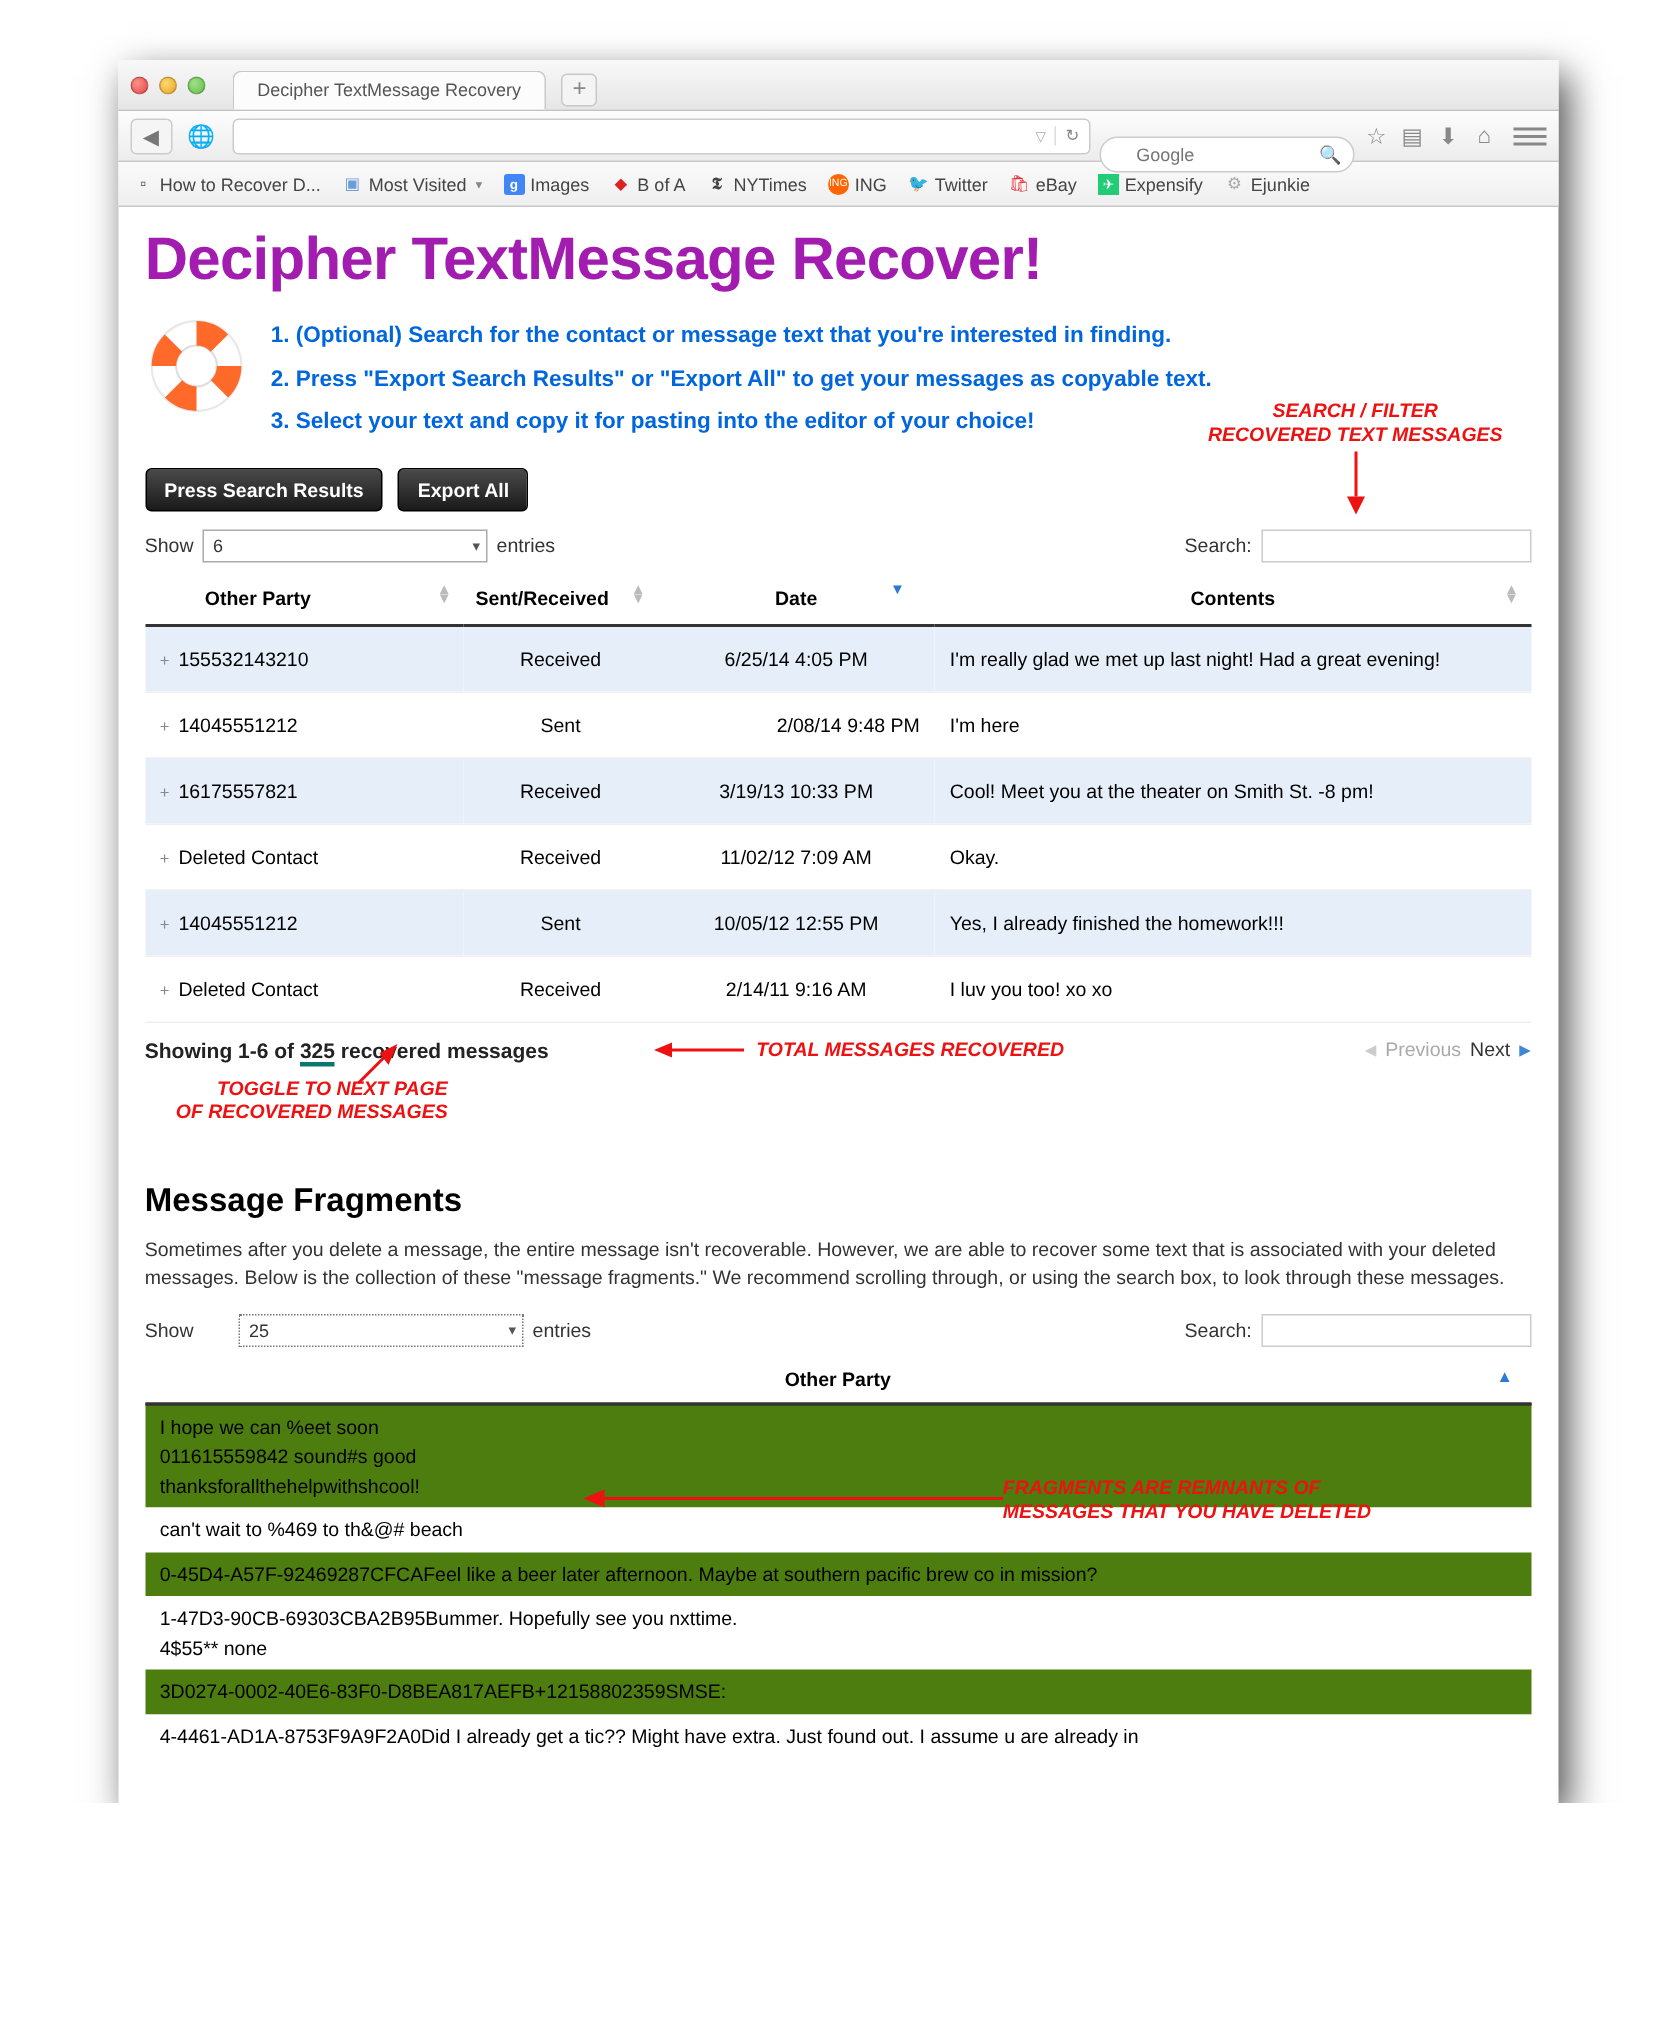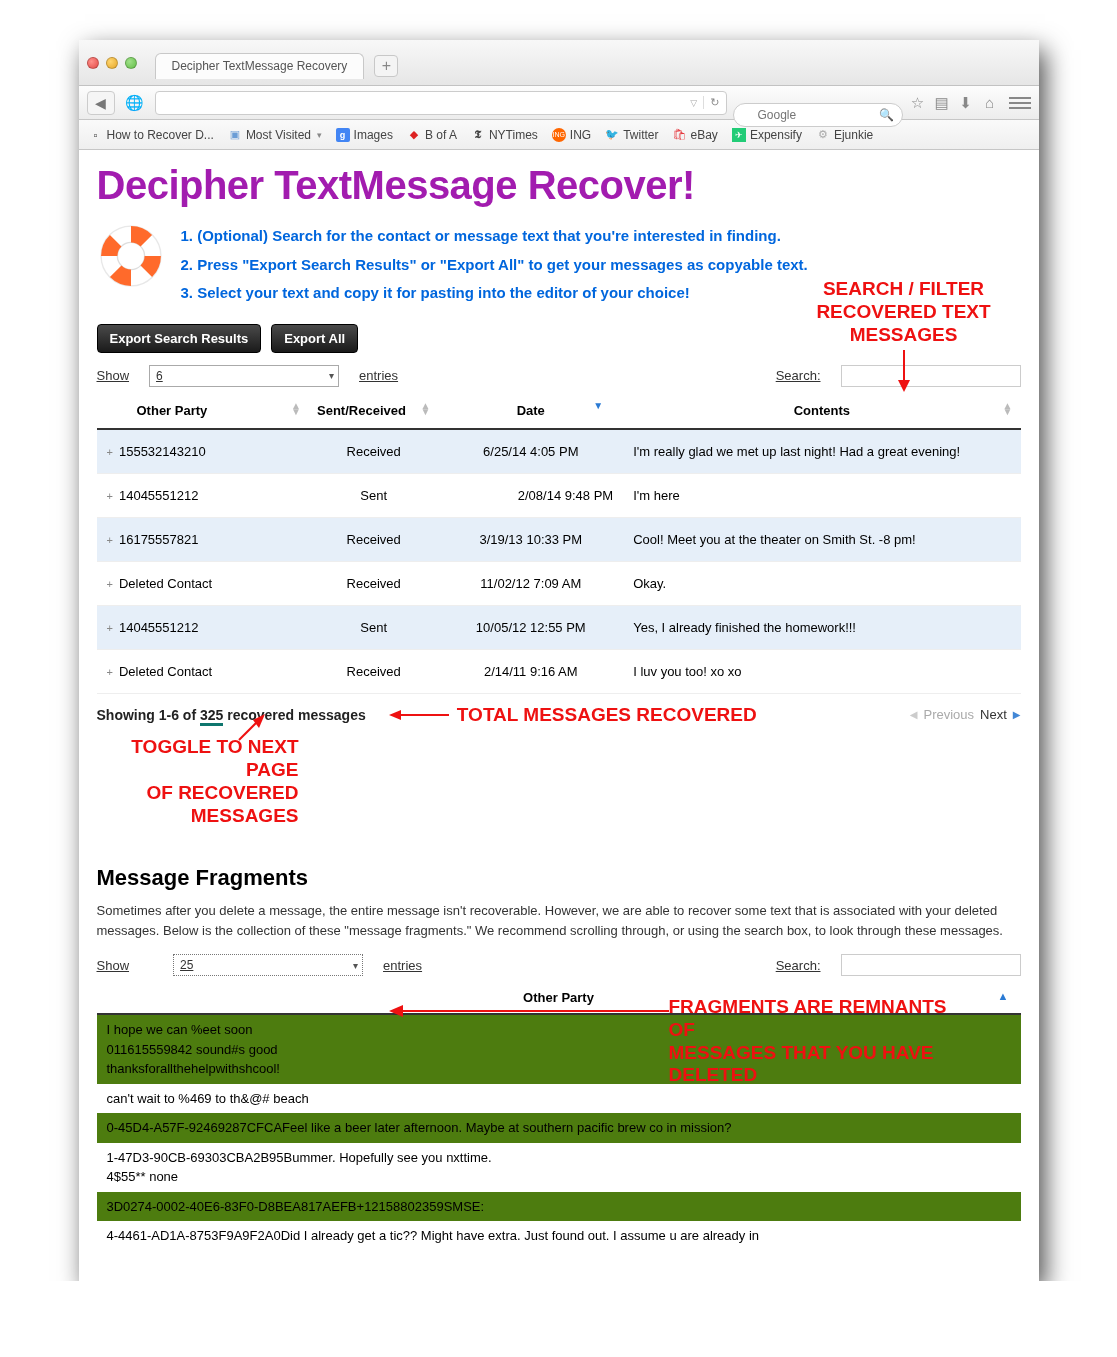--- a/index.html
+++ b/index.html
@@ -1,20 +1,20 @@
 <!DOCTYPE html>
 <html><head>
 <meta charset="utf-8">
 <style>
 * { box-sizing: border-box; margin: 0; padding: 0; }
 body { font-family: "Helvetica Neue", Arial, sans-serif; background: #fff; width: 1117px; }
 .window { width: 960px; margin: 40px auto 0; box-shadow: 6px 10px 24px rgba(0,0,0,.7); background: #fff; position: relative; }
 
 
-.titlebar { height: 46px; background: linear-gradient(#f8f8f8,#e6e6e6); border-bottom: 1px solid #c2c2c2; display: flex; align-items: center; padding: 0 8px; }
+.titlebar { height: 34px; background: linear-gradient(#f8f8f8,#e6e6e6); border-bottom: 1px solid #c2c2c2; display: flex; align-items: center; padding: 0 8px; }
 .traffic { display: flex; gap: 7px; margin-right: 18px; }
 .tl { width: 12px; height: 12px; border-radius: 50%; border: 1px solid rgba(0,0,0,.2); }
 .tl.red { background: radial-gradient(circle at 35% 35%, #ff908a, #e34946); }
 .tl.yellow { background: radial-gradient(circle at 35% 35%, #ffd66f, #e6a72a); }
 .tl.green { background: radial-gradient(circle at 35% 35%, #9fe089, #64bf48); }
 .tab { display: inline-flex; align-items: center; height: 26px; padding: 0 16px; font-size: 12px; color: #555; background: #fcfcfc; border: 1px solid #c8c8c8; border-bottom: none; border-radius: 6px 6px 0 0; margin-top: 6px; }
 .newtab { width: 24px; height: 22px; margin-left: 10px; border: 1px solid #c8c8c8; border-radius: 4px; background: #f4f4f4; color: #888; font-size: 16px; display: flex; align-items: center; justify-content: center; margin-top: 6px; }
 
 
 .urlbar { height: 34px; background: linear-gradient(#fdfdfd,#ececec); border-bottom: 1px solid #c6c6c6; display: flex; align-items: center; padding: 0 8px; gap: 6px; }
@@ -39,21 +39,21 @@
 h1 { font-size: 40px; font-weight: bold; color: #a21caf; margin: 1px 0 14px; letter-spacing: -0.5px; }
 .intro { display: flex; gap: 16px; align-items: flex-start; margin-bottom: 8px; }
 .lifering { width: 68px; height: 68px; position: relative; }
 .lifering svg { width: 68px; height: 68px; }
 .steps { font-size: 15px; font-weight: bold; color: #0066dd; line-height: 1.9; }
 
 .exportrow { margin: 16px 0 12px; display: flex; gap: 10px; }
 .blackbtn { background: linear-gradient(#4a4a4a,#1a1a1a); color: #fff; border: 1px solid #000; border-radius: 4px; padding: 6px 12px; font-size: 13px; font-weight: bold; cursor: pointer; }
 
 .tablectl { display: flex; align-items: center; justify-content: space-between; font-size: 13px; color: #333; margin: 12px 0 6px; }
-.tablectl .left, .tablectl .right { display: flex; align-items: center; gap: 20px; text-decoration: underline; }
+.tablectl .left, .tablectl .right { display: flex; align-items: center; gap: 6px; }
 .tablectl input[type=text] { border: 1px solid #ccc; height: 22px; width: 180px; padding: 0 6px; font-size: 12px; }
 .selectlike { border: 1px solid #aaa; height: 22px; width: 190px; padding: 0 6px; font-size: 12px; background: #fff; position: relative; display: flex; align-items: center; }
 .selectlike:after { content: "▾"; position: absolute; right: 4px; font-size: 10px; color: #555; }
 
 table.msg { width: 100%; border-collapse: collapse; font-size: 13px; }
 table.msg thead th { font-weight: bold; padding: 10px 8px; border-bottom: 2px solid #333; text-align: left; position: relative; }
 table.msg thead th .sort { position: absolute; right: 8px; color: #bbb; font-size: 10px; line-height: 6px; }
 table.msg thead th .sort.active { color: #2a7ad4; }
 table.msg tbody tr.odd { background: #e6eff9; }
 table.msg tbody tr.even { background: #fff; }
@@ -75,21 +75,21 @@
 
 table.frag { width: 100%; border-collapse: collapse; font-size: 13px; }
 table.frag thead th { font-weight: bold; padding: 8px; border-bottom: 2px solid #333; text-align: center; position: relative; }
 table.frag thead th .asc { position: absolute; right: 12px; color: #2a7ad4; font-size: 11px; }
 table.frag tbody tr.odd { background: #4d7c0f; }
 table.frag tbody tr.even { background: #fff; }
 table.frag tbody td { padding: 5px 10px; }
 .fragcell { line-height: 1.5; }
 
 
-.annot { position: absolute; color: #e11; font-weight: bold; font-size: 19px; text-align: center; line-height: 1.2; }
+.annot { position: absolute; color: #e11; font-weight: bold; font-size: 13px; text-align: center; line-height: 1.2; font-style: italic; }
 </style>
 </head>
 <body>
 
 <div class="window">
 
   <div class="titlebar">
     <div class="traffic">
       <div class="tl red"></div>
       <div class="tl yellow"></div>
@@ -192,21 +192,21 @@
     </div>
 
     <div class="annot" style="top:128px; right:20px; width:230px;">
       <div>SEARCH / FILTER</div>
       <div>RECOVERED TEXT MESSAGES</div>
       <div style="width:2px;height:30px;background:#e11;margin:4px auto 0;"></div>
       <div style="width:0;height:0;border-left:6px solid transparent;border-right:6px solid transparent;border-top:12px solid #e11;margin:0 auto;"></div>
     </div>
 
     <div class="exportrow">
-      <button class="blackbtn">Export Search Results</button>
+      <button class="blackbtn">Press Search Results</button>
       <button class="blackbtn">Export All</button>
     </div>
 
     <div class="tablectl">
       <div class="left">
         <span>Show</span>
         <div class="selectlike">
             <span>6</span>
           </div>
         <span>entries</span>

